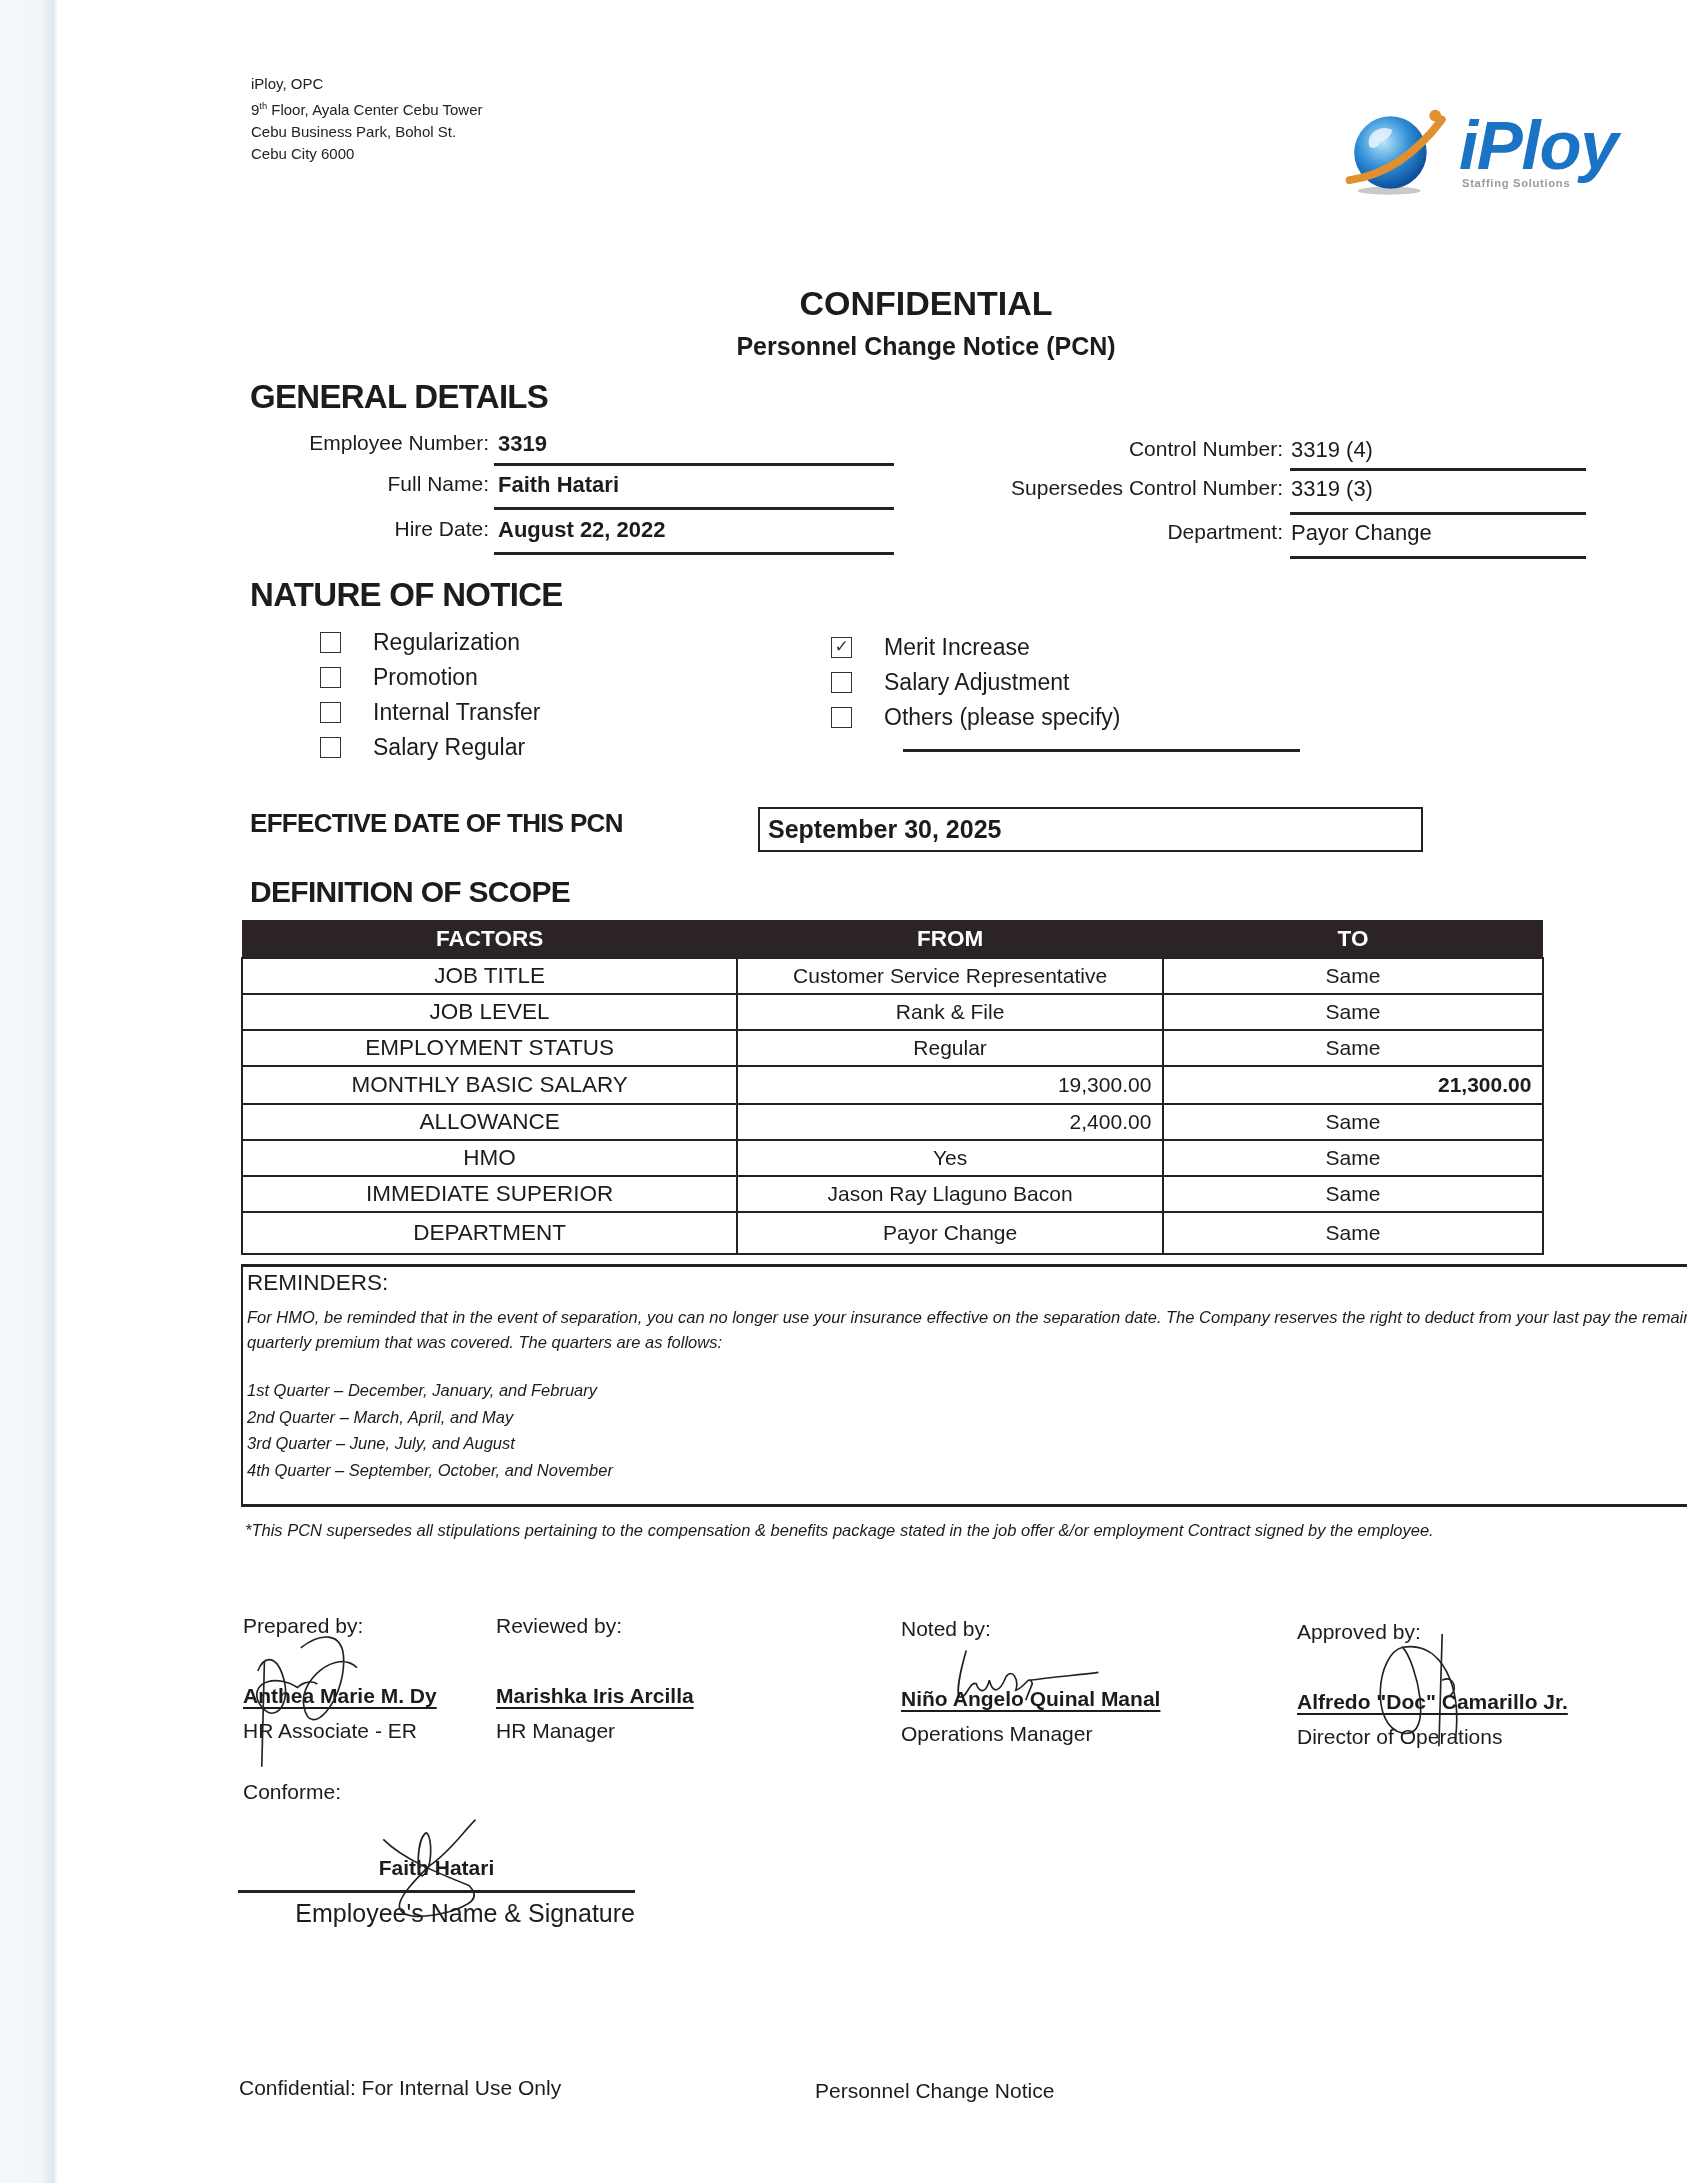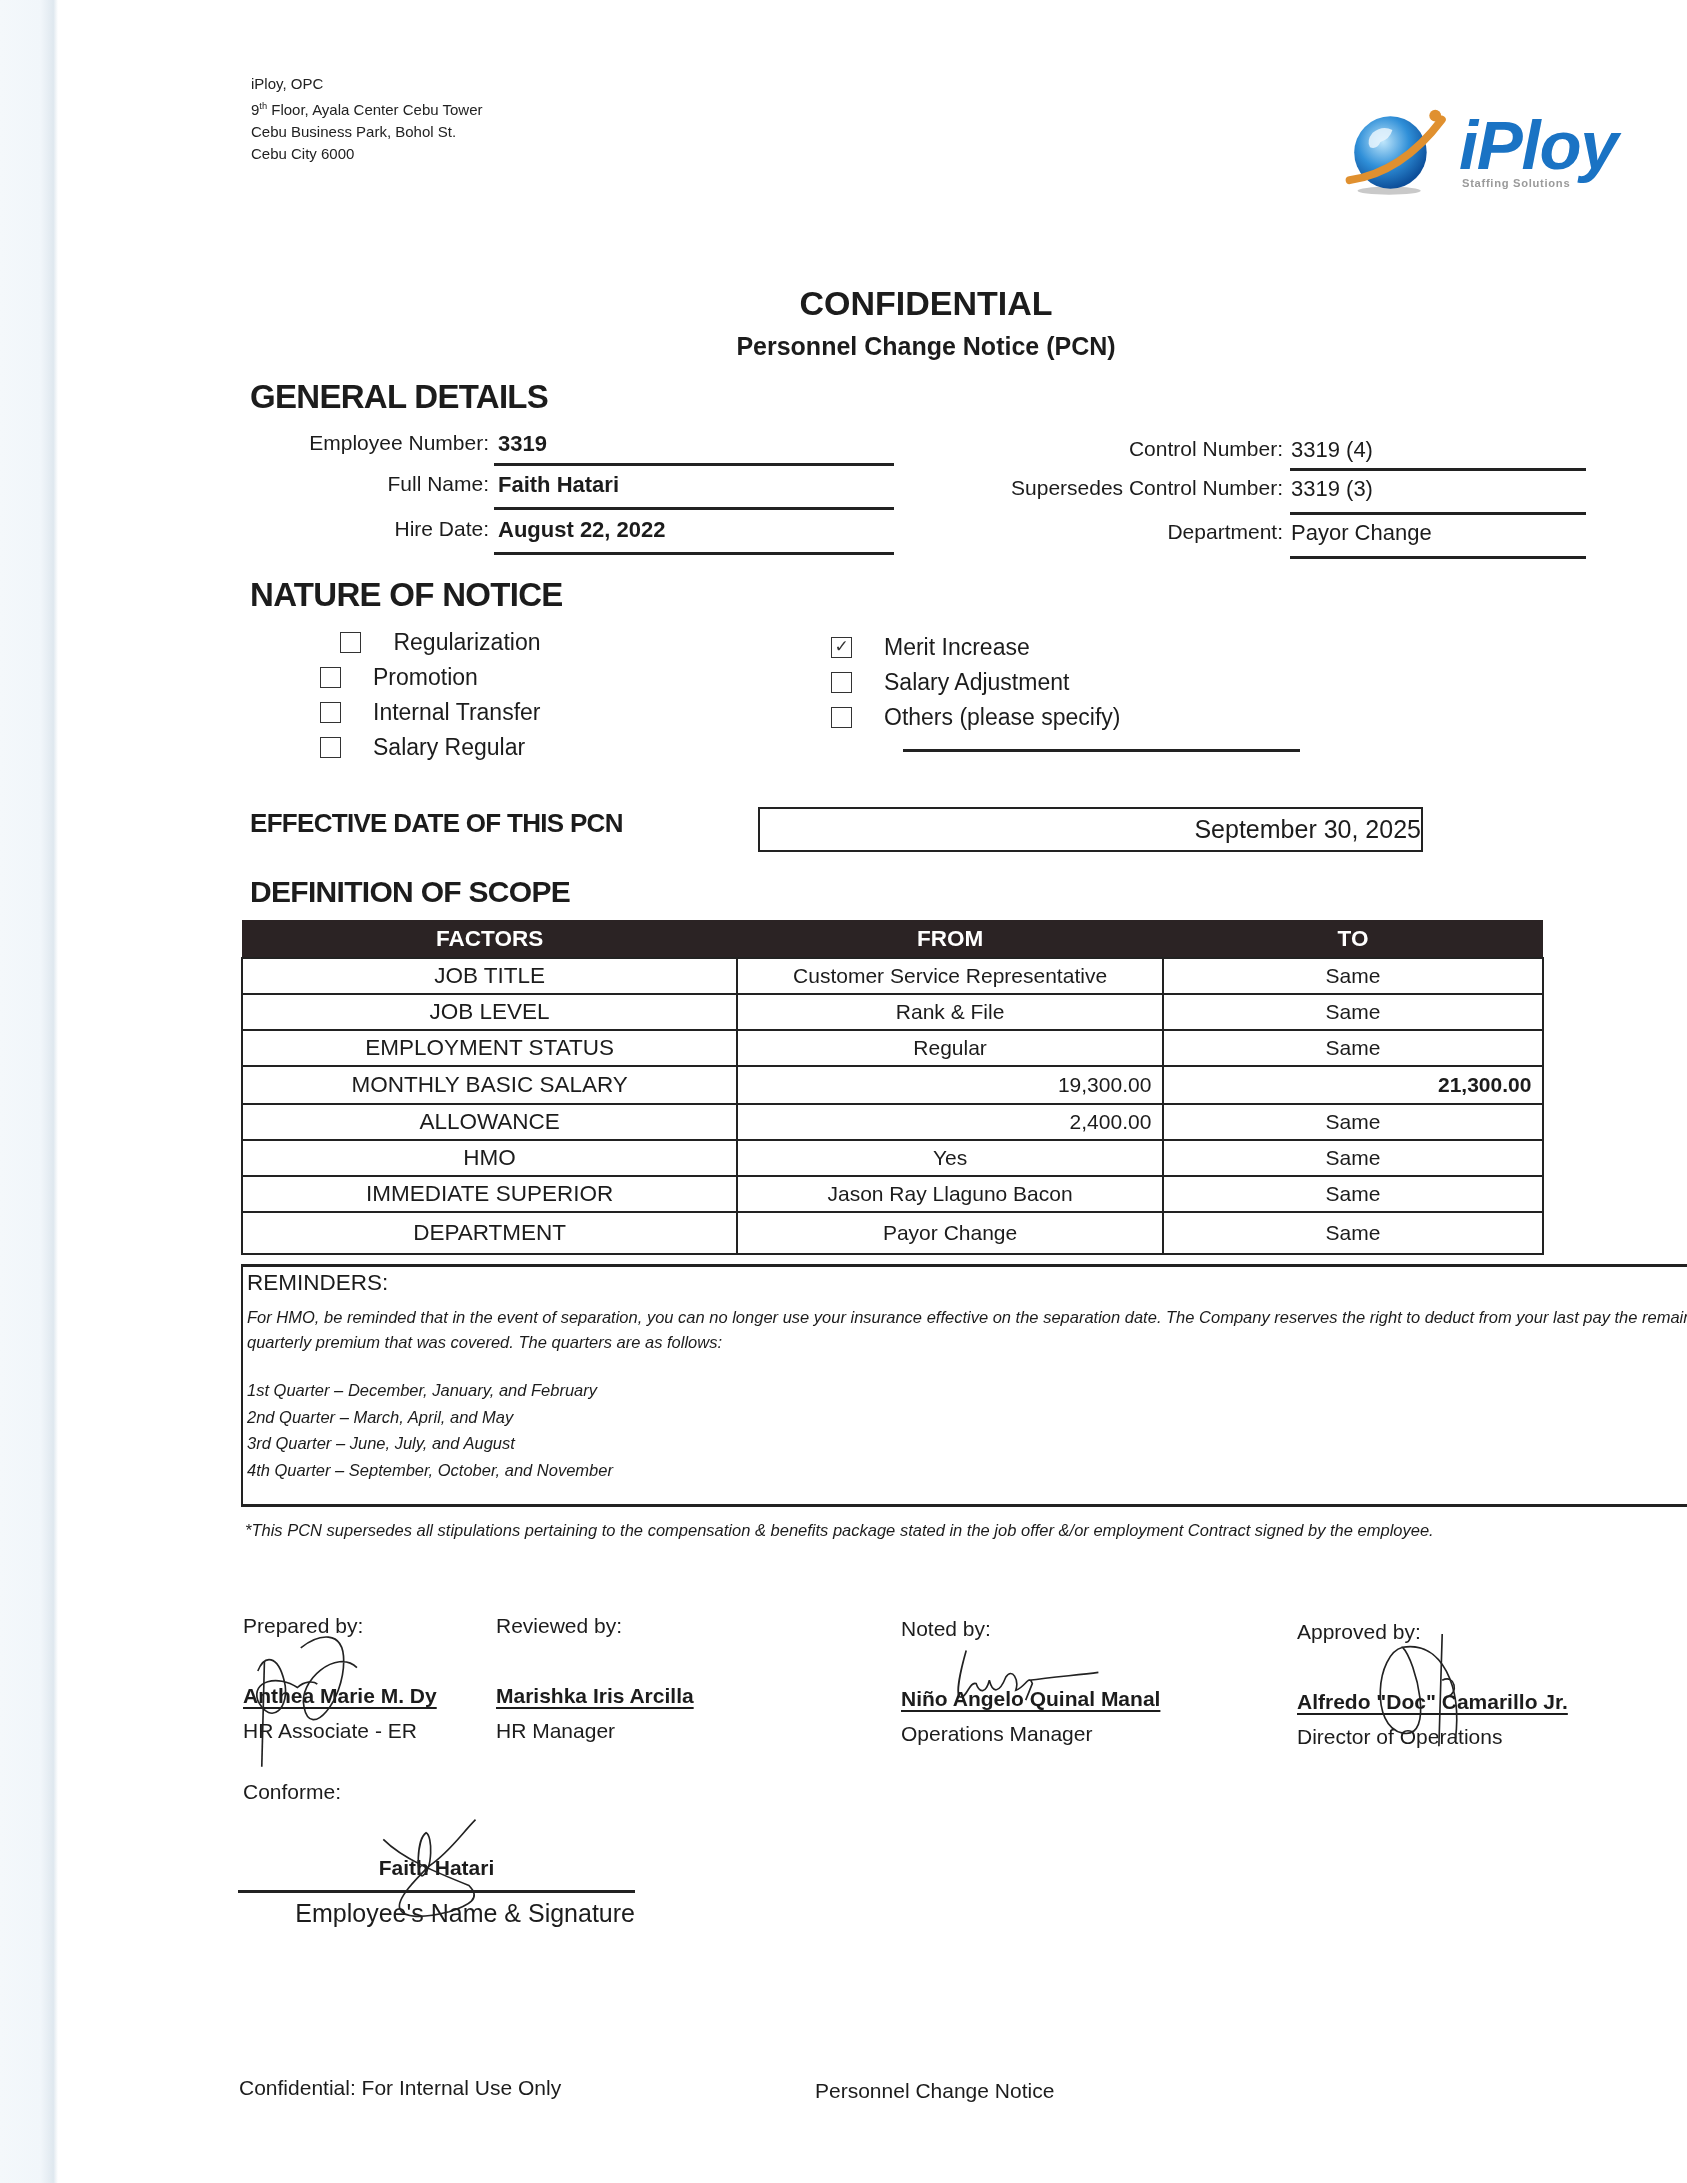--- a/index.html
+++ b/index.html
@@ -33,21 +33,21 @@
   .field-label { font-size: 21px; text-align: right; }
   .field-value { font-size: 22px; }
   .field-value.bold { font-weight: bold; }
   .uline { height: 2.6px; background: #222; }
 
   
   .cb-row { display: flex; align-items: center; font-size: 23px; }
   .cb { width: 21px; height: 21px; border: 1.7px solid #333; box-sizing: border-box; margin-right: 32px; position: relative; font-size: 17px; line-height: 18.5px; text-align: center; color: #333; }
 
   
-  .eff-box { left: 758px; top: 807px; width: 665px; height: 45px; border: 2.6px solid #222; box-sizing: border-box; display: flex; align-items: center; justify-content: flex-end; font-size: 25px; font-weight: normal; }
+  .eff-box { left: 758px; top: 807px; width: 665px; height: 45px; border: 2.6px solid #222; box-sizing: border-box; display: flex; align-items: center; justify-content: flex-start; font-size: 25px; font-weight: bold; padding-left: 8px; }
 
   
   .scope-table { left: 241px; top: 920px; width: 1303px; border-collapse: collapse; }
   .scope-table th { background: #2b2324; color: #fff; font-size: 22.5px; font-weight: bold; height: 37px; padding: 0; }
   .scope-table td { border: 2px solid #222; font-size: 21px; height: 34px; padding: 0 4px; }
   .scope-table td.factor { width: 503px; text-align: center; font-size: 22.5px; }
   .scope-table td.from { width: 404px; text-align: center; }
   .scope-table td.to { width: 357px; text-align: center; }
   .scope-table td.num { text-align: right; padding-right: 10.6px; padding-left: 24px; }
   .scope-table td.bold { font-weight: bold; }
@@ -129,21 +129,21 @@
 <div class="abs field-value" style="left:1291px; top:476px;">3319 (3)</div>
 <div class="abs uline" style="left:1290px; top:512px; width:296px;"></div>
 
 <div class="abs field-label" style="left:913px; top:520px; width:370px;">Department:</div>
 <div class="abs field-value" style="left:1291px; top:520px;">Payor Change</div>
 <div class="abs uline" style="left:1290px; top:556px; width:296px;"></div>
 
 <div class="abs section-head" style="left:250px; top:576px;">NATURE OF NOTICE</div>
 
 <div class="abs" style="left:320px; top:625px;">
-  <div class="cb-row" style="height:35px;justify-content:flex-end;">
+  <div class="cb-row" style="height:35px;">
     <span class="cb"></span>
     <span>Regularization</span>
   </div>
   <div class="cb-row" style="height:35px;">
     <span class="cb"></span>
     <span>Promotion</span>
   </div>
   <div class="cb-row" style="height:35px;">
     <span class="cb"></span>
     <span>Internal Transfer</span>

